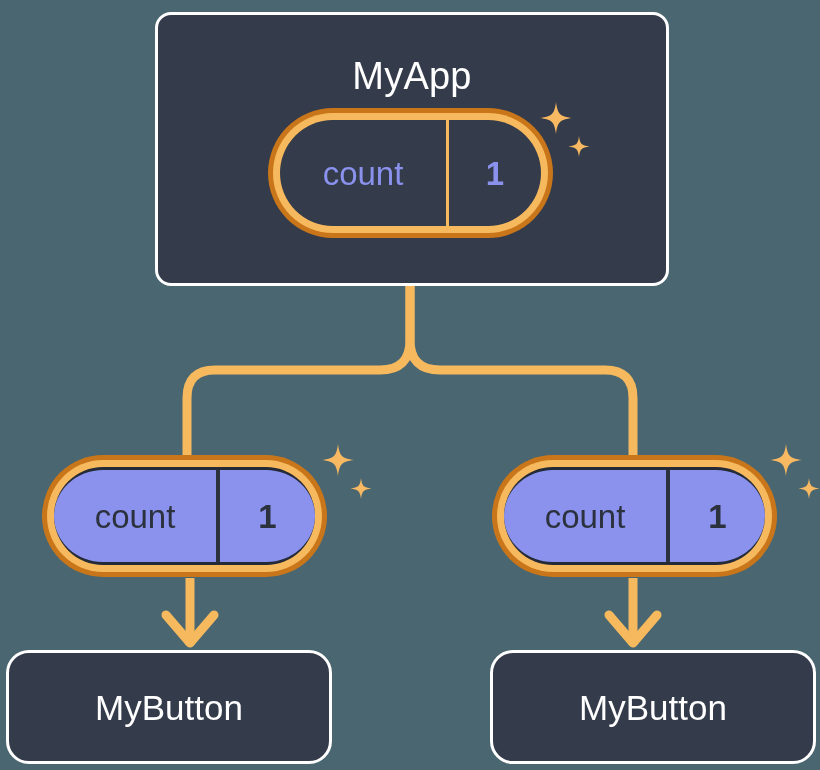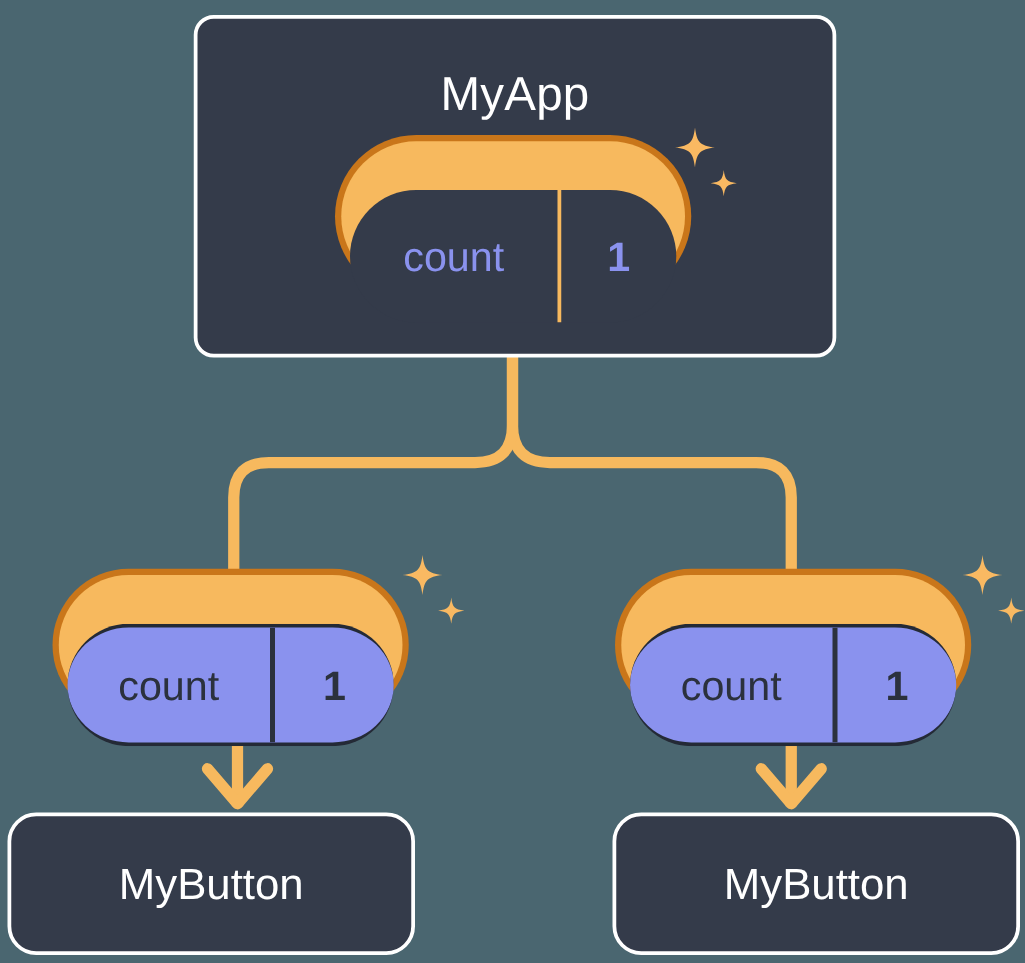--- a/index.html
+++ b/index.html
@@ -105,21 +105,20 @@
     padding: 7px;
     height: 100%;
   }
   
   .pill-body {
     height: 100%;
     border-radius: 999px;
     display: flex;
     align-items: flex-end;
     overflow: hidden;
-    margin-top: 32px;
   }
 
   .pill-key, .pill-val {
     display: flex;
     align-items: center;
     justify-content: center;
     height: 100%;
     line-height: 1;
   }
 

